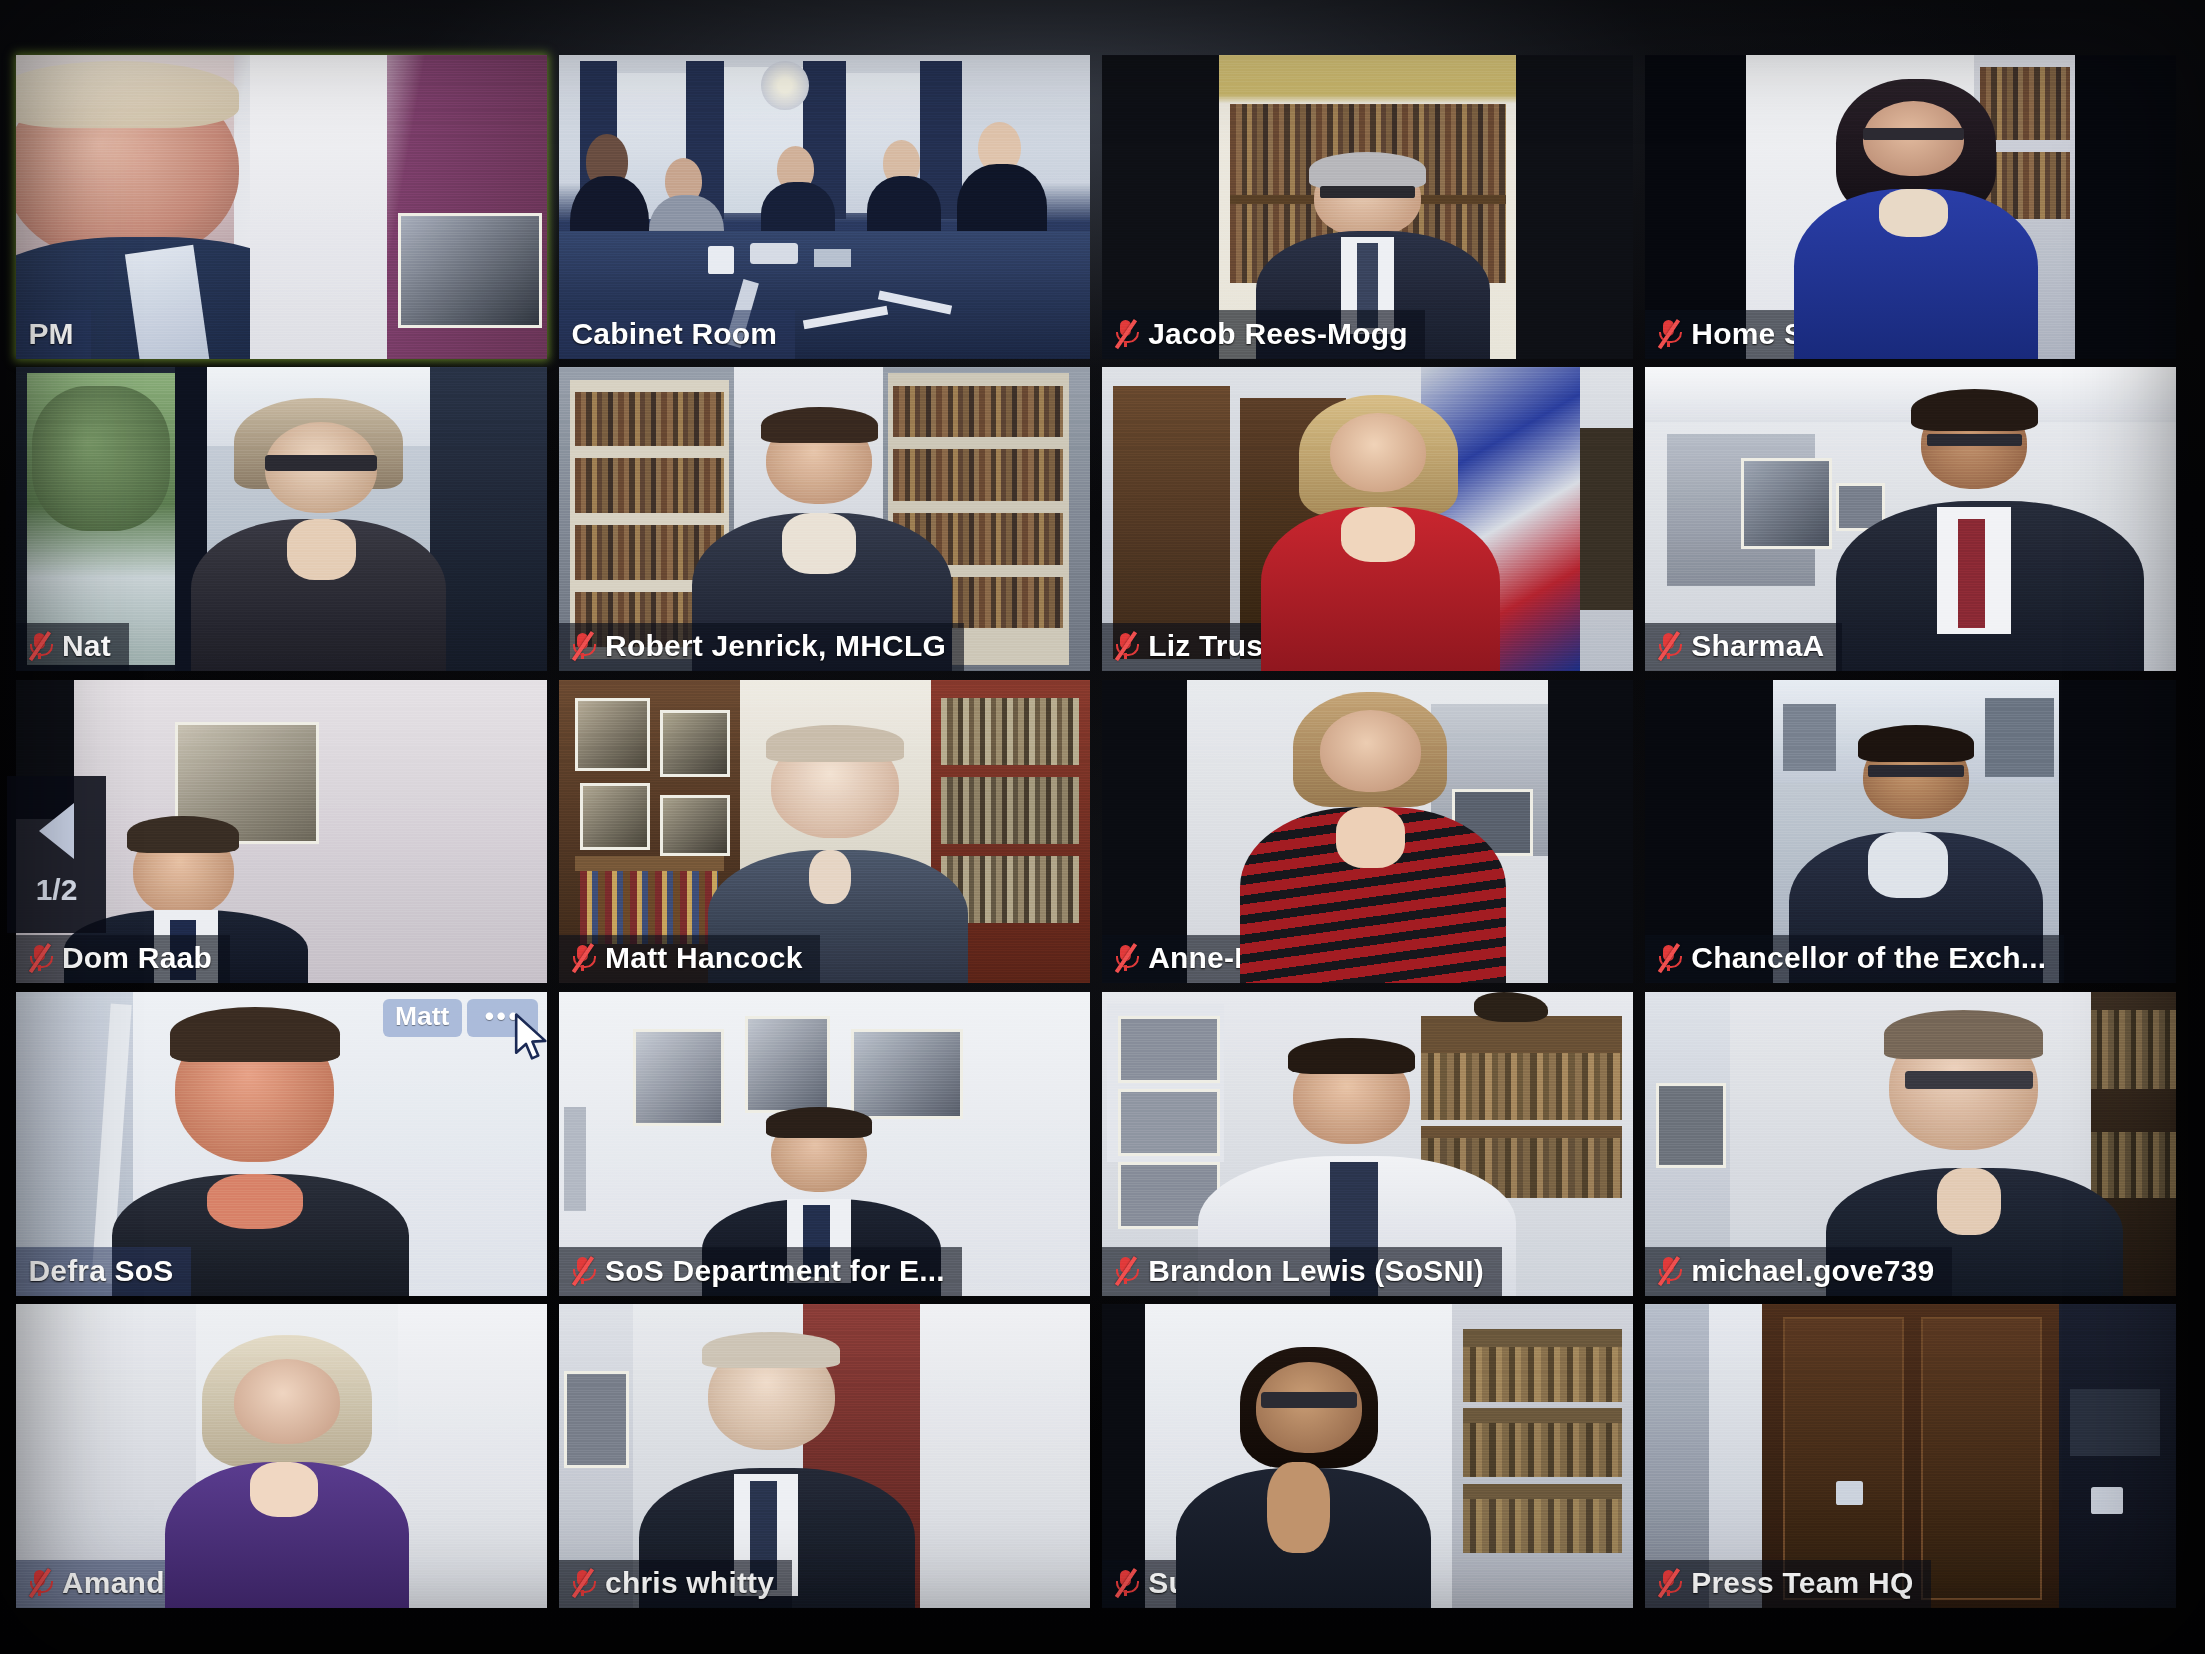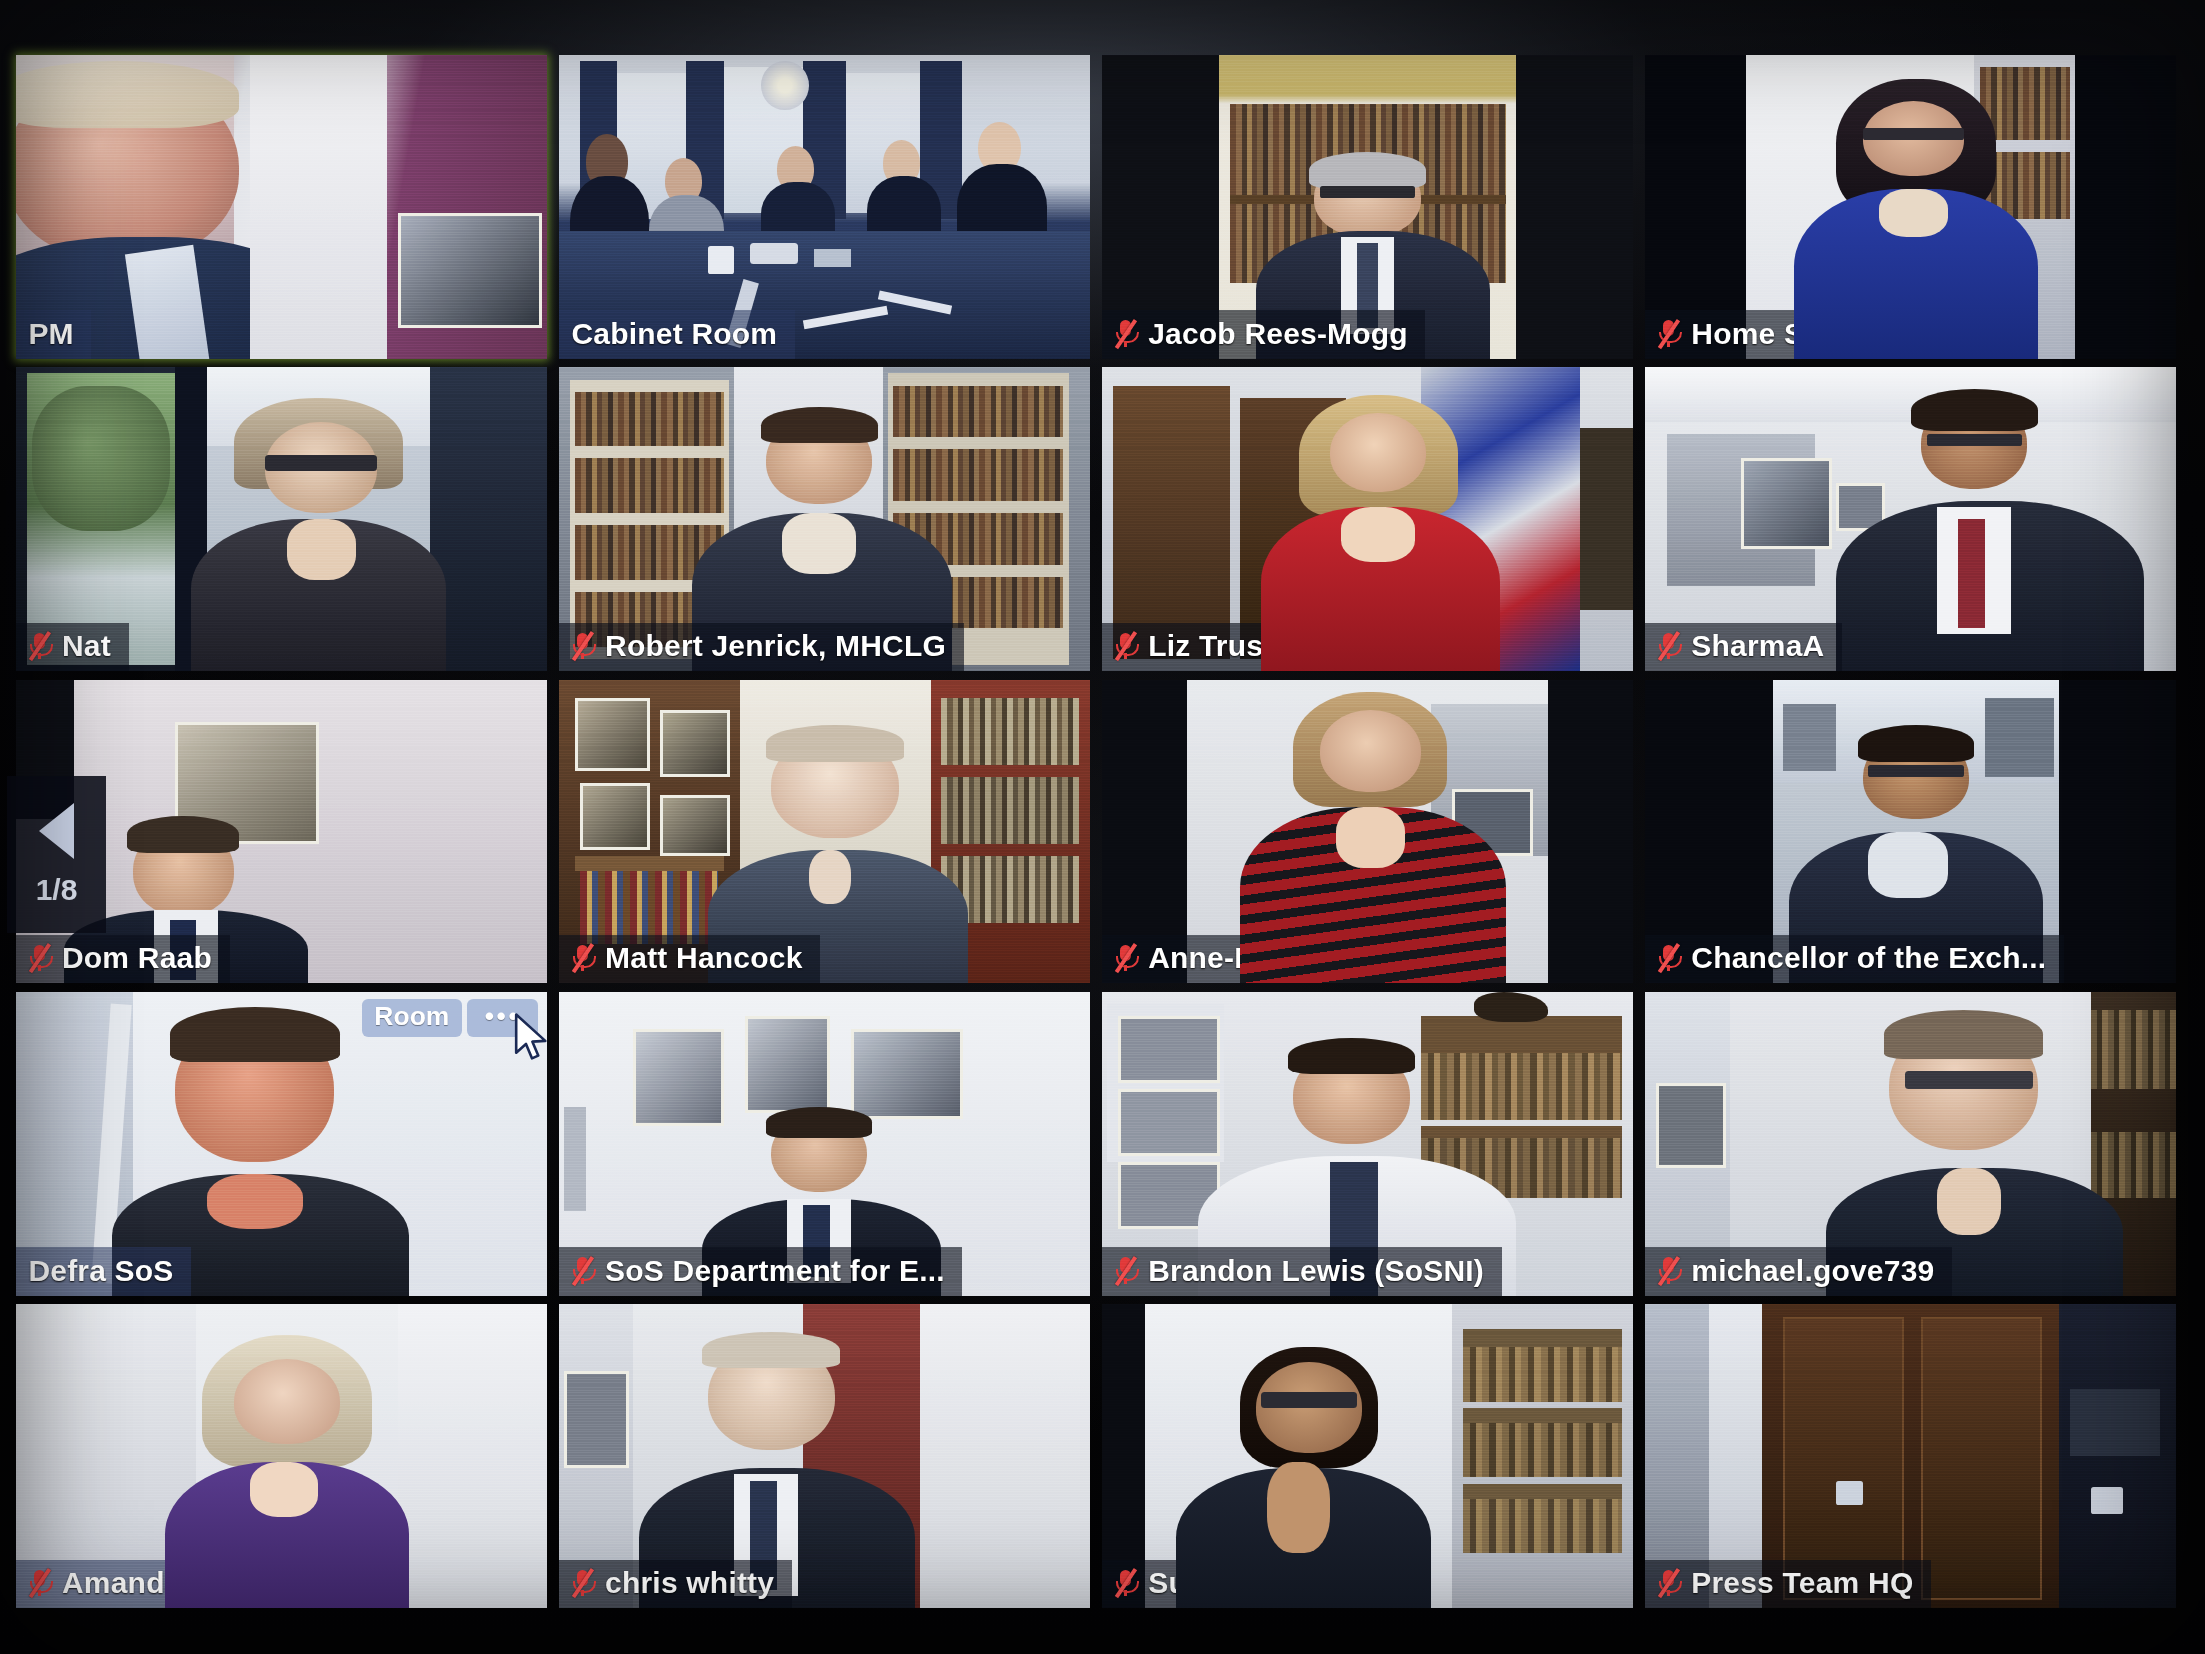--- a/index.html
+++ b/index.html
@@ -477,21 +477,21 @@
     <div class="tile">
       <div class="scene" style="background:linear-gradient(180deg,#eef1f5,#dfe3ea);">
         <div class="b" style="left:0;top:0;width:22%;height:100%;background:linear-gradient(180deg,#cfd6e1,#b4bcc9);"></div>
         <div class="b" style="left:16%;top:4%;width:4%;height:92%;background:#e7eaef;transform:rotate(4deg);"></div>
         <div class="b head" style="left:30%;top:8%;width:30%;height:48%;background:radial-gradient(ellipse at 46% 40%,#e8a48a,#c27a5e 78%);"></div>
         <div class="b" style="left:29%;top:5%;width:32%;height:18%;background:#3c2d22;border-radius:50% 50% 14% 14%;"></div>
         <div class="b torso" style="left:18%;top:60%;width:56%;height:46%;background:linear-gradient(180deg,#2a2f3b,#141821);"></div>
         <div class="b" style="left:36%;top:60%;width:18%;height:18%;background:#d9866c;border-radius:42%;"></div>
       </div>
       <div class="hovctl">
-        <div class="hovbtn">Room</div>
+        <div class="hovbtn">Matt</div>
         <div class="hovbtn dots">•••</div>
       </div>
       <div class="lbl plain">
         <span>Defra SoS</span>
       </div>
       <div class="scan"></div>
     </div>
 
     <div class="tile">
       <div class="scene" style="background:linear-gradient(180deg,#f1f3f6,#e0e3e9);">
@@ -668,21 +668,21 @@
           </span>
         <span>Press Team HQ</span>
       </div>
       <div class="scan"></div>
     </div>
 
   </div>
 
   <div id="pagenav">
     <div class="caret"></div>
-    <div class="pgtxt">1/8</div>
+    <div class="pgtxt">1/2</div>
   </div>
 
   <svg id="cursor" viewBox="0 0 24 32">
     <path d="M2 1 L2 26 L8.4 20.2 L12.3 29.6 L16.4 27.8 L12.6 18.7 L21 18.2 Z" fill="#ffffff" stroke="#1b2a55" stroke-width="1.7" stroke-linejoin="round"></path>
   </svg>
 
   <div class="vig"></div>
 </div>
 
 

